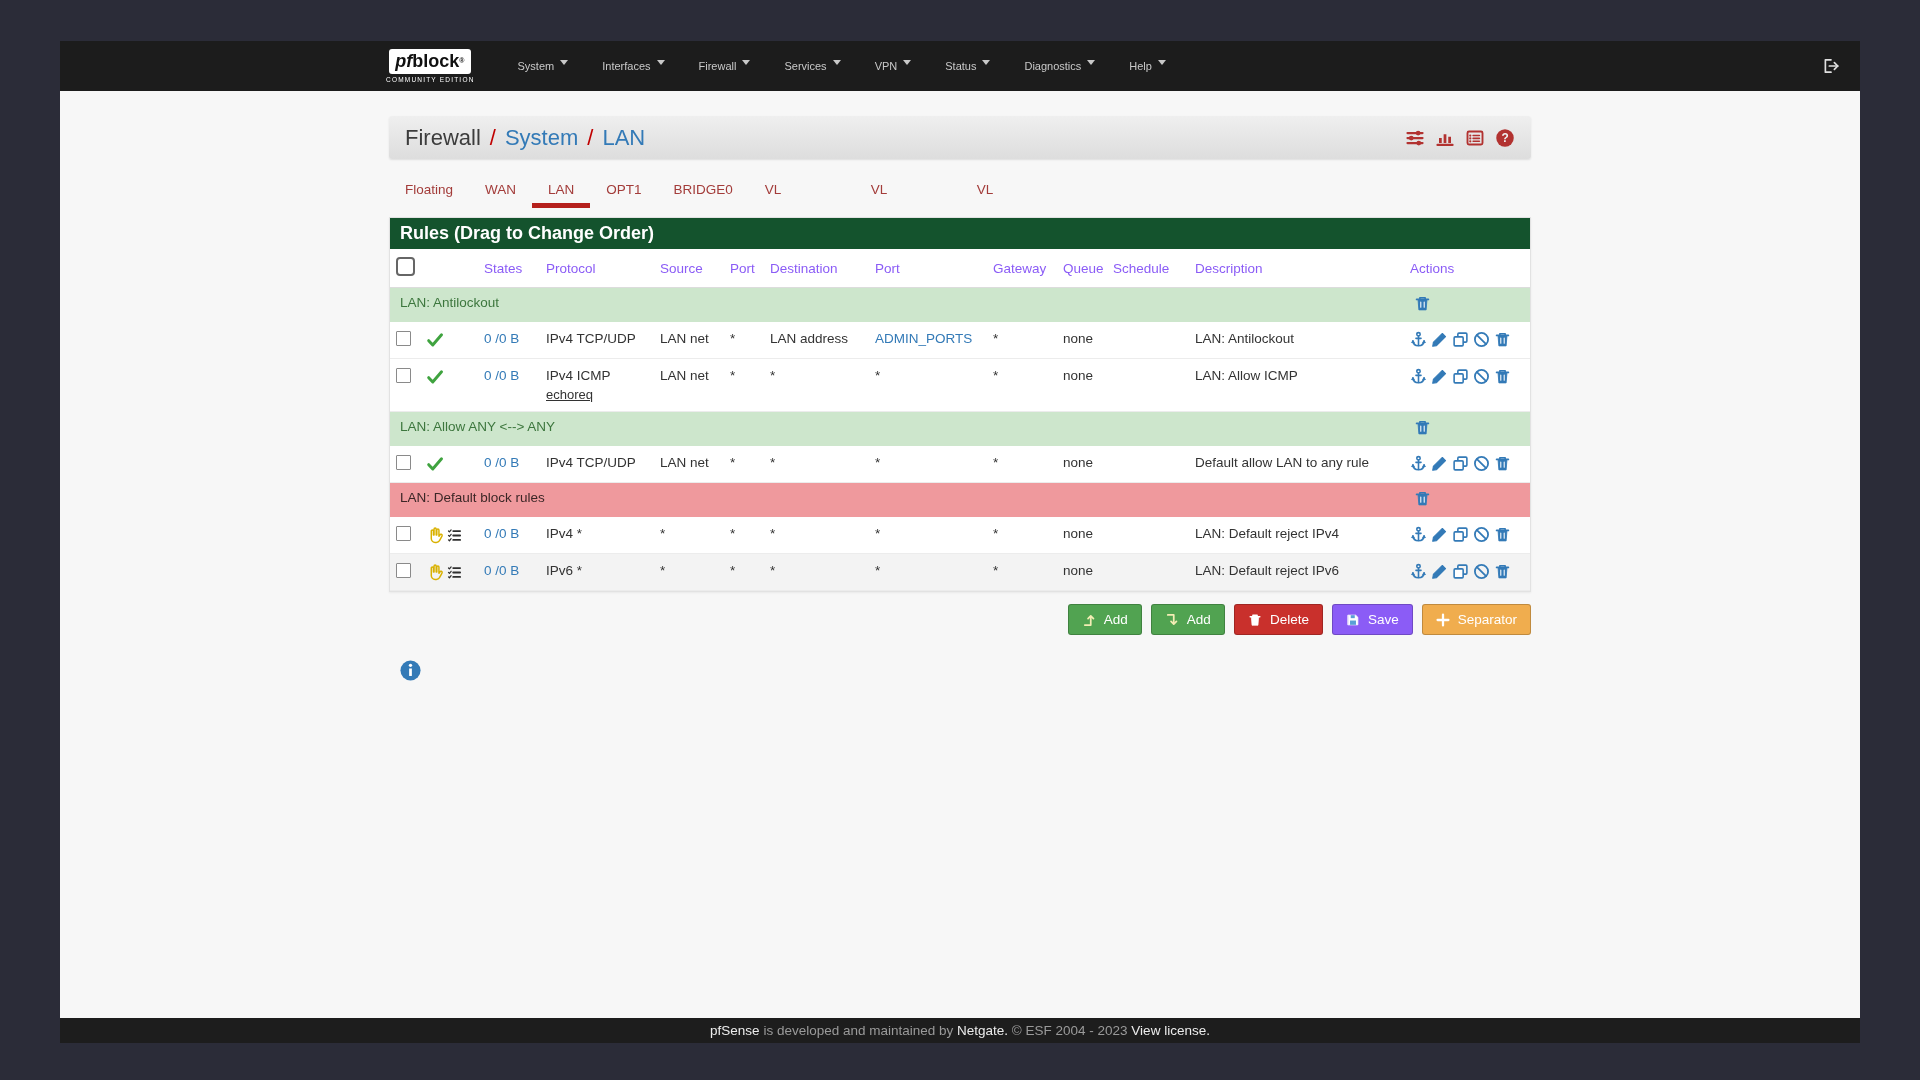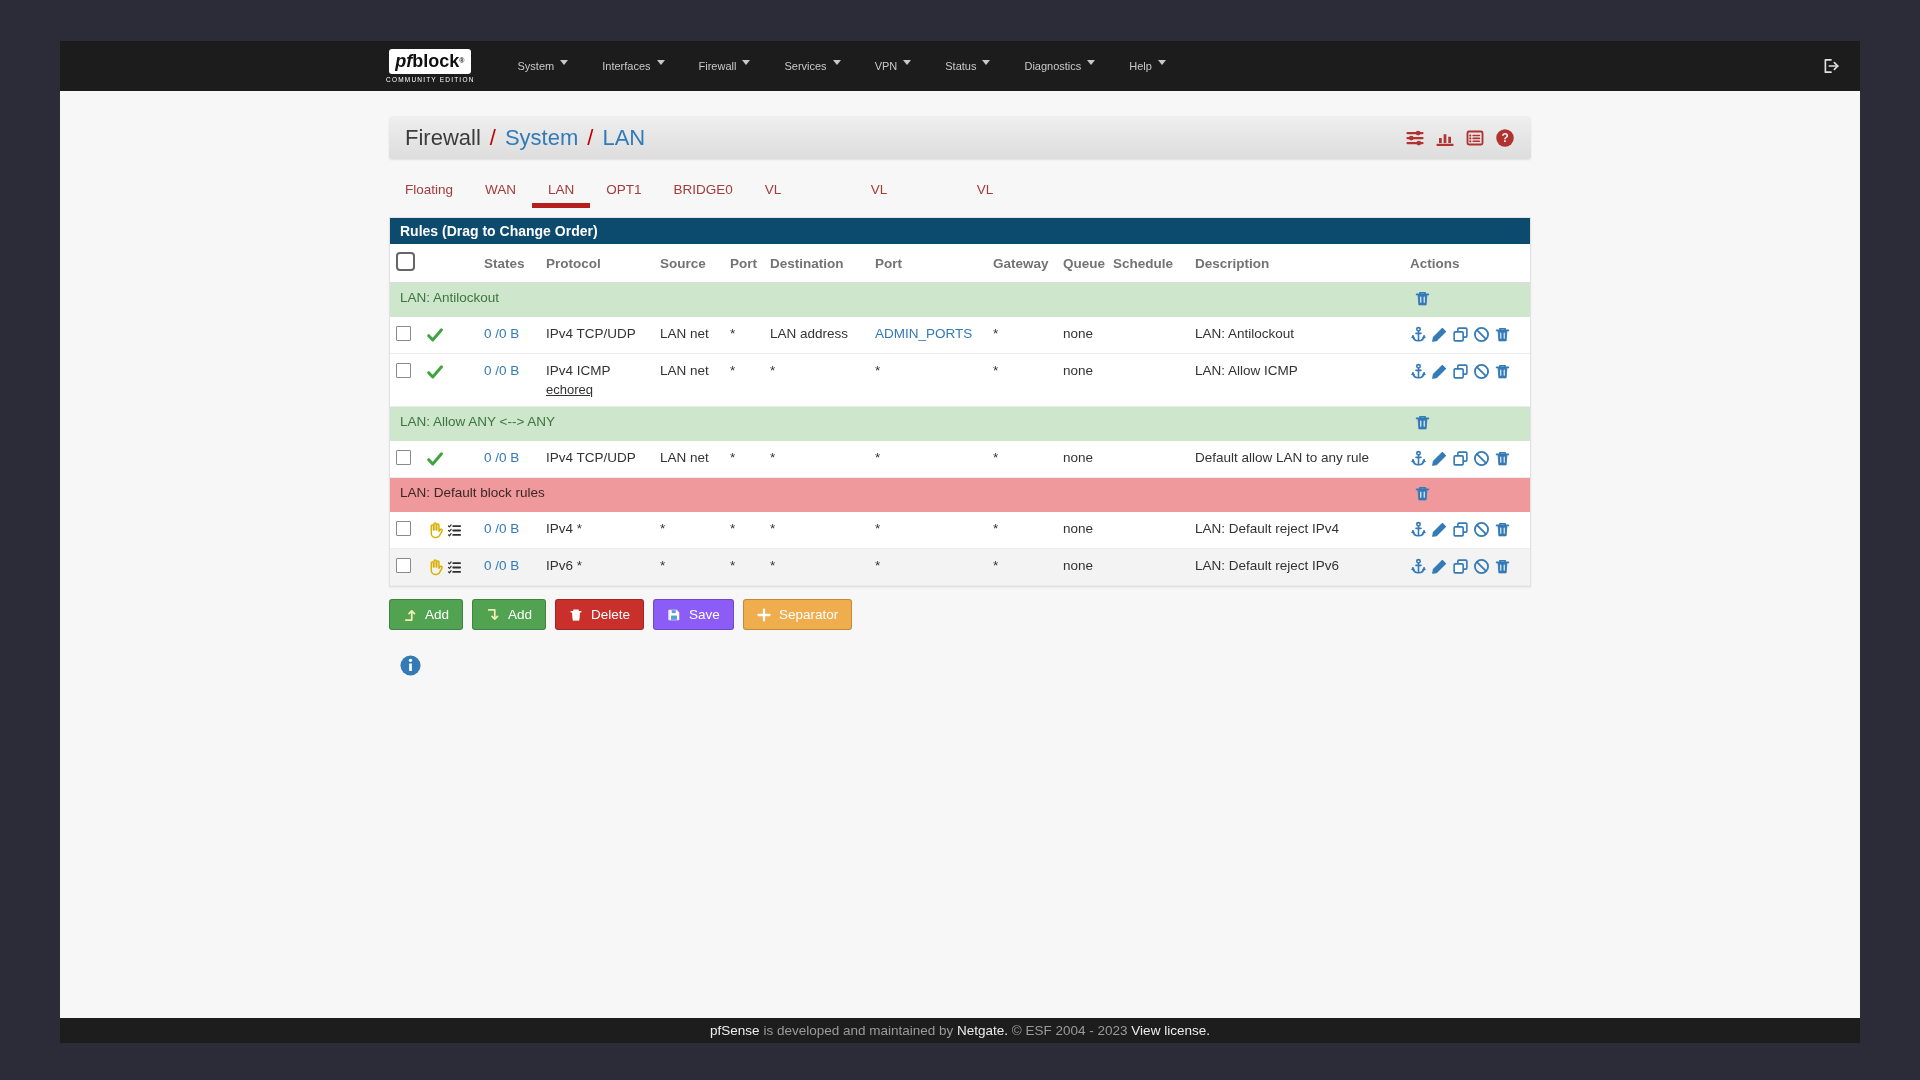--- a/index.html
+++ b/index.html
@@ -25,23 +25,23 @@
   .bc-link{color:#337ab7;cursor:pointer;}
   .bc-icons{margin-left:auto;display:flex;align-items:center;gap:10px;color:#b23230;}
   .bc-icons .icn{width:20px;height:20px;cursor:pointer;}
   
   .tabs{margin-top:13px;display:flex;align-items:flex-end;}
   .tab{padding:10px 16px 11px;font-size:13.5px;color:#a33c3a;position:relative;cursor:pointer;box-sizing:border-box;}
   .tab.active::after{content:"";position:absolute;left:0;right:0;bottom:0;height:5px;background:#b5201c;}
   .tab.vl{width:106px;}
   
   .panel{margin-top:9px;background:#fff;border:1px solid #e2e2e2;box-shadow:0 1px 2px rgba(0,0,0,.06);}
-  .panel-header{background:#0c4a6e;color:#fff;font-weight:bold;font-size:14px;padding:5px 10px;}
+  .panel-header{background:#14532d;color:#fff;font-weight:bold;font-size:18px;padding:5px 10px;}
   table.rules{width:100%;border-collapse:collapse;table-layout:fixed;font-size:13.5px;color:#333;}
-  table.rules th{text-align:left;font-weight:bold;color:#737373;padding:8px 6px;border-bottom:1px solid #dcdcdc;background:#fff;}
+  table.rules th{text-align:left;font-weight:normal;color:#8b5cf6;padding:8px 6px;border-bottom:1px solid #dcdcdc;background:#fff;}
   table.rules td{padding:9px 6px;vertical-align:top;}
   tr.rule{background:#fff;border-bottom:1px solid #ececec;margin-top:48px;}
   tr.rule.shaded{background:#f3f3f3;}
   tr.sep td{padding:7px 10px;font-size:13.5px;}
   tr.sep.green{background:#cde6cc;}
   tr.sep.green td.sep-label{color:#3c763d;}
   tr.sep.red{background:#ef999d;}
   tr.sep.red td.sep-label{color:#3b2626;}
   .chk{display:inline-block;width:13px;height:13px;border:1px solid #8a8a8a;background:#fff;border-radius:1px;cursor:pointer;}
   .toggle-all{display:inline-block;width:15px;height:15px;border:2px solid #666;border-radius:4px;background:#fff;cursor:pointer;}
@@ -50,21 +50,21 @@
   .icn svg{display:block;width:100%;height:100%;}
   .ic-check{width:18px;height:18px;color:#3fa33f;}
   .ic-hand{width:18px;height:18px;color:#d9b100;}
   .ic-tasks{width:15px;height:15px;color:#2f2f2f;margin-top:1px;}
   .link{color:#337ab7;cursor:pointer;text-decoration:none;}
   .proto-sub{display:inline-block;margin-top:4px;font-size:13px;color:#333;text-decoration:underline;cursor:pointer;}
   td.actions-cell{padding-top:8px;}
   .actions{display:flex;gap:4px;align-items:center;color:#337ab7;}
   .actions .icn{width:17px;height:17px;cursor:pointer;}
   
-  .btn-row{display:flex;justify-content:flex-start;gap:9px;margin-top:12px;}
+  .btn-row{display:flex;justify-content:flex-end;gap:9px;margin-top:12px;}
   .btn{display:inline-flex;align-items:center;gap:8px;padding:7px 13px;border-radius:3px;color:#fff;font-size:13.5px;border:1px solid rgba(0,0,0,.2);cursor:pointer;}
   .btn .icn{width:14px;height:14px;}
   .info-wrap{margin-top:24px;margin-left:10px;}
   .ic-info{width:23px;height:23px;color:#337ab7;cursor:pointer;}
   
   .footer{flex:none;height:25px;background:#1d1d1d;display:flex;align-items:center;justify-content:center;font-size:13.5px;color:#9a9a9a;}
   .footer .bright{color:#ececec;cursor:pointer;}
 </style>
 </head>
 <body>

